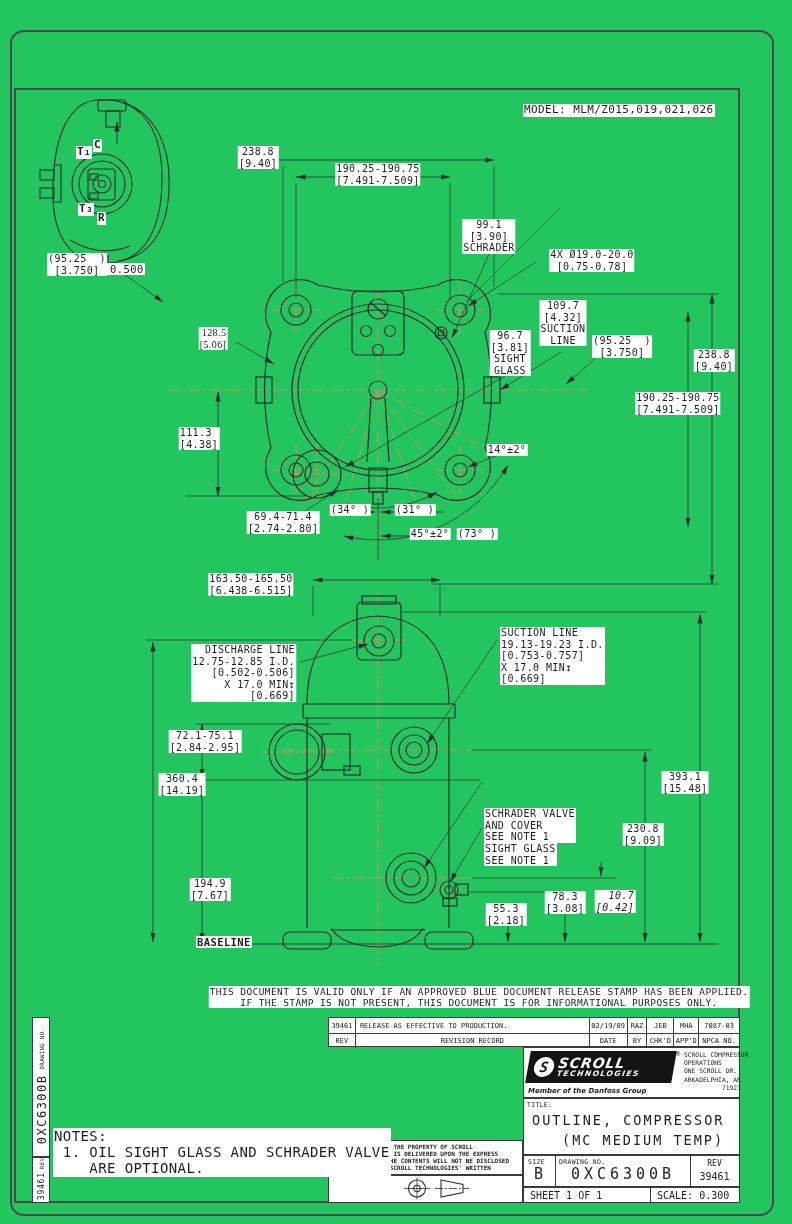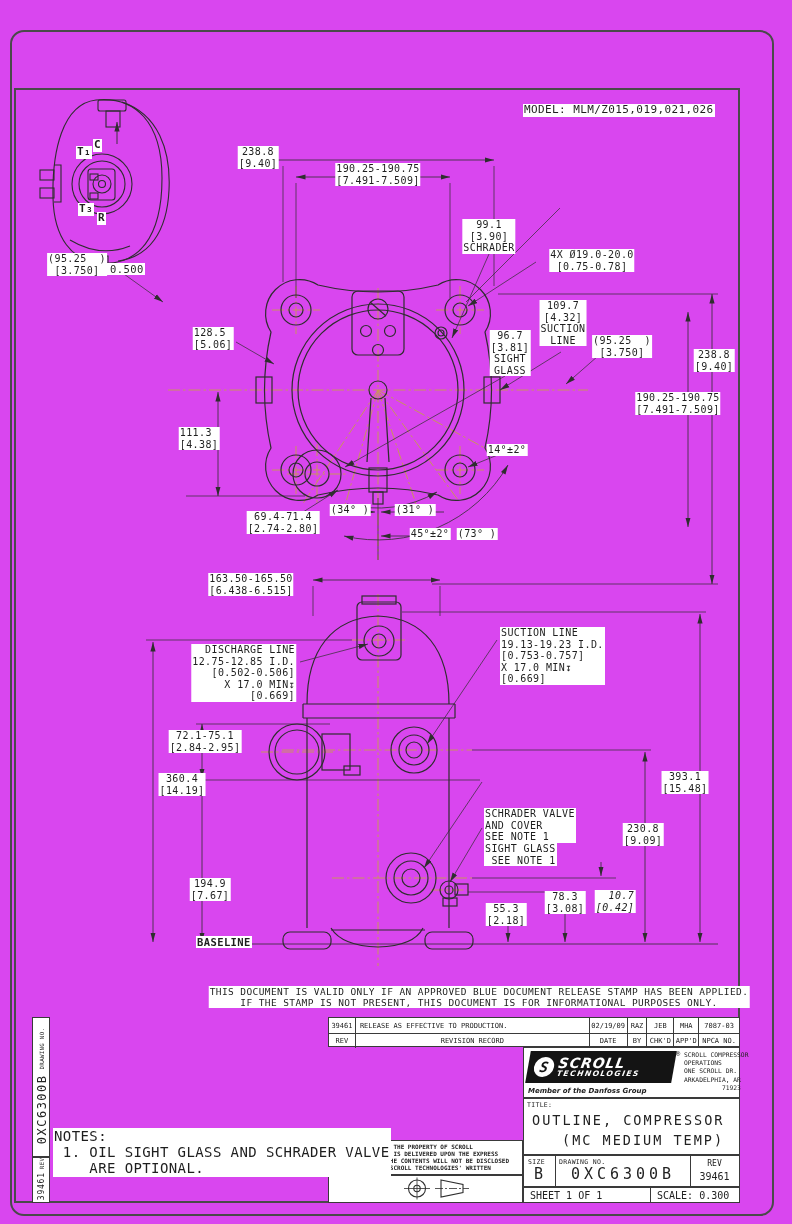--- a/index.html
+++ b/index.html
@@ -1,16 +1,16 @@
 <!DOCTYPE html>
 <html><head>
 <meta charset="utf-8">
 <style>
   html,body{margin:0;padding:0;background:#dcdcdc;}
-  .page{position:relative;width:792px;height:1224px;background:#d946ef;overflow:hidden;
+  .page{position:relative;width:792px;height:1224px;background:#22c55e;overflow:hidden;
         font-family:"DejaVu Sans Mono",monospace;color:#222;}
   .outer-border{position:absolute;left:10px;top:30px;width:764px;height:1186px;
         border:2px solid #4a4a4a;border-radius:14px;box-sizing:border-box;}
   .sheet-border{position:absolute;left:14px;top:88px;width:726px;height:1115px;
         border:2px solid #4a4a4a;box-sizing:border-box;}
   svg.art{position:absolute;left:0;top:0;z-index:1;}
   #labels .lbl{position:absolute;z-index:3;font-family:"DejaVu Sans Mono",monospace;
         font-size:10px;line-height:1.16;letter-spacing:.4px;white-space:pre;background:#fff;
         color:#1e1e1e;padding:0 1px;}
   
@@ -255,21 +255,21 @@
 [9.40]</div>
       <div class="lbl" style="left: 378px; top: 163px; text-align: center; transform: translateX(-50%);">190.25-190.75
 [7.491-7.509]</div>
       <div class="lbl" style="left: 489px; top: 219px; text-align: center; transform: translateX(-50%);">99.1
 [3.90]
 SCHRADER</div>
       <div class="lbl" style="left: 592px; top: 249px; text-align: center; transform: translateX(-50%);">4X Ø19.0-20.0
 [0.75-0.78]</div>
       <div class="lbl" style="left: 77px; top: 253px; text-align: center; transform: translateX(-50%);">(95.25  )
 [3.750]</div>
-      <div class="lbl" style="left: 213px; top: 327px; text-align: left; transform: translateX(-50%);">128.5
+      <div class="lbl" style="left: 213px; top: 327px; text-align: right; transform: translateX(-50%); font-family: Liberation Serif, serif;">128.5
 [5.06]</div>
       <div class="lbl" style="left: 563px; top: 300px; text-align: center; transform: translateX(-50%);">109.7
 [4.32]
 SUCTION
 LINE</div>
       <div class="lbl" style="left: 510px; top: 330px; text-align: center; transform: translateX(-50%);">96.7
 [3.81]
 SIGHT
 GLASS</div>
       <div class="lbl" style="left: 622px; top: 335px; text-align: center; transform: translateX(-50%);">(95.25  )
@@ -296,21 +296,21 @@
 [0.669]</div>
       <div class="lbl" style="left: 500px; top: 627px; text-align: left;">SUCTION LINE
 19.13-19.23 I.D.
 [0.753-0.757]
 X 17.0 MIN↧
 [0.669]</div>
       <div class="lbl" style="left: 205px; top: 730px; text-align: center; transform: translateX(-50%);">72.1-75.1
 [2.84-2.95]</div>
       <div class="lbl" style="left: 182px; top: 773px; text-align: center; transform: translateX(-50%);">360.4
 [14.19]</div>
-      <div class="lbl" style="left: 484px; top: 803px; text-align: right; margin-top: 40px;">SIGHT GLASS
+      <div class="lbl" style="left: 484px; top: 803px; text-align: left; margin-top: 40px;">SIGHT GLASS
 SEE NOTE 1</div>
       <div class="lbl" style="left: 484px; top: 808px; text-align: left;">SCHRADER VALVE
 AND COVER
 SEE NOTE 1</div>
       <div class="lbl" style="left: 685px; top: 771px; text-align: center; transform: translateX(-50%);">393.1
 [15.48]</div>
       <div class="lbl" style="left: 643px; top: 823px; text-align: center; transform: translateX(-50%);">230.8
 [9.09]</div>
       <div class="lbl" style="left: 615px; top: 890px; text-align: right; transform: translateX(-50%); font-style: italic;">10.7
 [0.42]</div>

